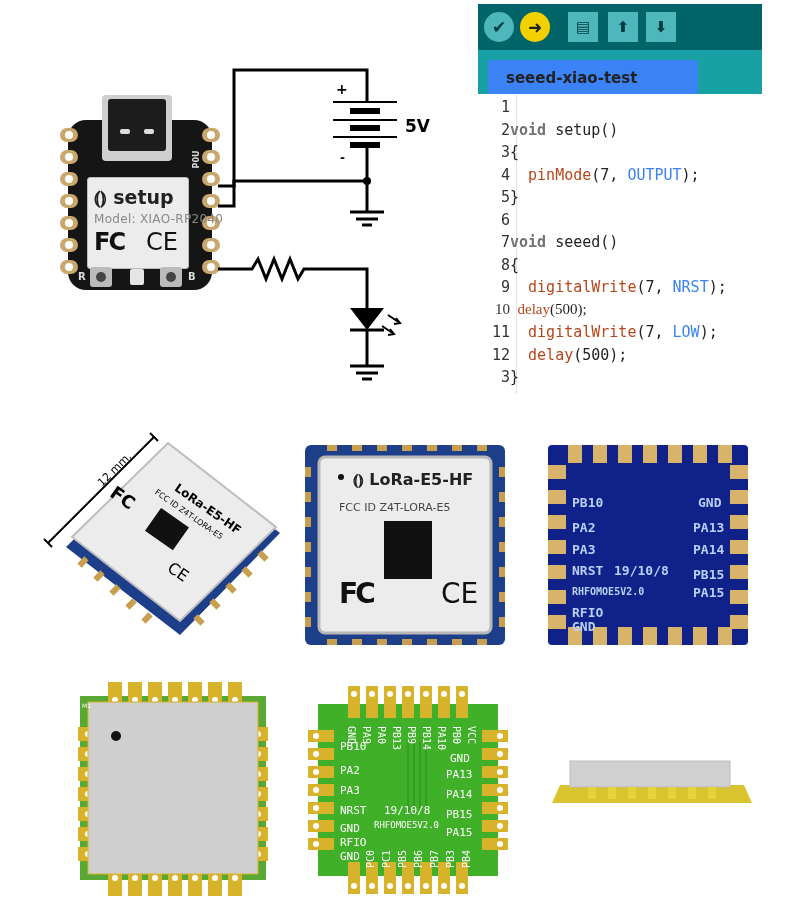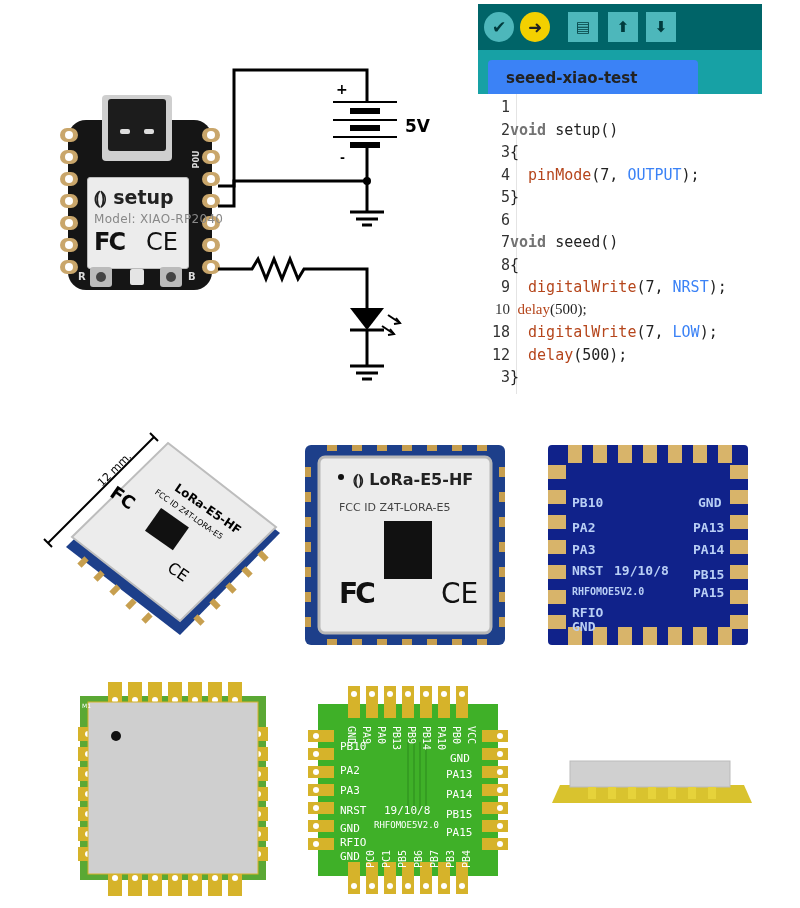--- a/index.html
+++ b/index.html
@@ -165,21 +165,21 @@
         <div class="code-line" style="top: 4px;"><span class="ln">1</span></div>
         <div class="code-line" style="top: 26.5px;"><span class="ln">2</span><span class="kw">void</span><span class="tx"> setup()</span></div>
         <div class="code-line" style="top: 49px;"><span class="ln">3</span><span class="tx">{</span></div>
         <div class="code-line" style="top: 71.5px;"><span class="ln">4</span><span class="tx">  </span><span class="fn">pinMode</span><span class="tx">(7, </span><span class="cn">OUTPUT</span><span class="tx">);</span></div>
         <div class="code-line" style="top: 94px;"><span class="ln">5</span><span class="tx">}</span></div>
         <div class="code-line" style="top: 116.5px;"><span class="ln">6</span></div>
         <div class="code-line" style="top: 139px;"><span class="ln">7</span><span class="kw">void</span><span class="tx"> seeed()</span></div>
         <div class="code-line" style="top: 161.5px;"><span class="ln">8</span><span class="tx">{</span></div>
         <div class="code-line" style="top: 184px;"><span class="ln">9</span><span class="tx">  </span><span class="fn">digitalWrite</span><span class="tx">(7, </span><span class="cn">NRST</span><span class="tx">);</span></div>
         <div class="code-line" style="top: 206.5px; font-family: Liberation Serif, serif;"><span class="ln">10</span><span class="tx">  </span><span class="fn">delay</span><span class="tx">(500);</span></div>
-        <div class="code-line" style="top: 229px;"><span class="ln">18</span><span class="tx">  </span><span class="fn">digitalWrite</span><span class="tx">(7, </span><span class="cn">LOW</span><span class="tx">);</span></div>
+        <div class="code-line" style="top: 229px;"><span class="ln">11</span><span class="tx">  </span><span class="fn">digitalWrite</span><span class="tx">(7, </span><span class="cn">LOW</span><span class="tx">);</span></div>
         <div class="code-line" style="top: 251.5px;"><span class="ln">12</span><span class="tx">  </span><span class="fn">delay</span><span class="tx">(500);</span></div>
         <div class="code-line" style="top: 274px;"><span class="ln">3</span><span class="tx">}</span></div>
       </div>
   </div>
 </div>
 
 <svg class="abs" style="left:40px;top:425px" width="250" height="225" viewBox="0 0 250 225">
 
   <g stroke="#000" stroke-width="2">
     <line x1="8" y1="118" x2="114" y2="12"></line>

